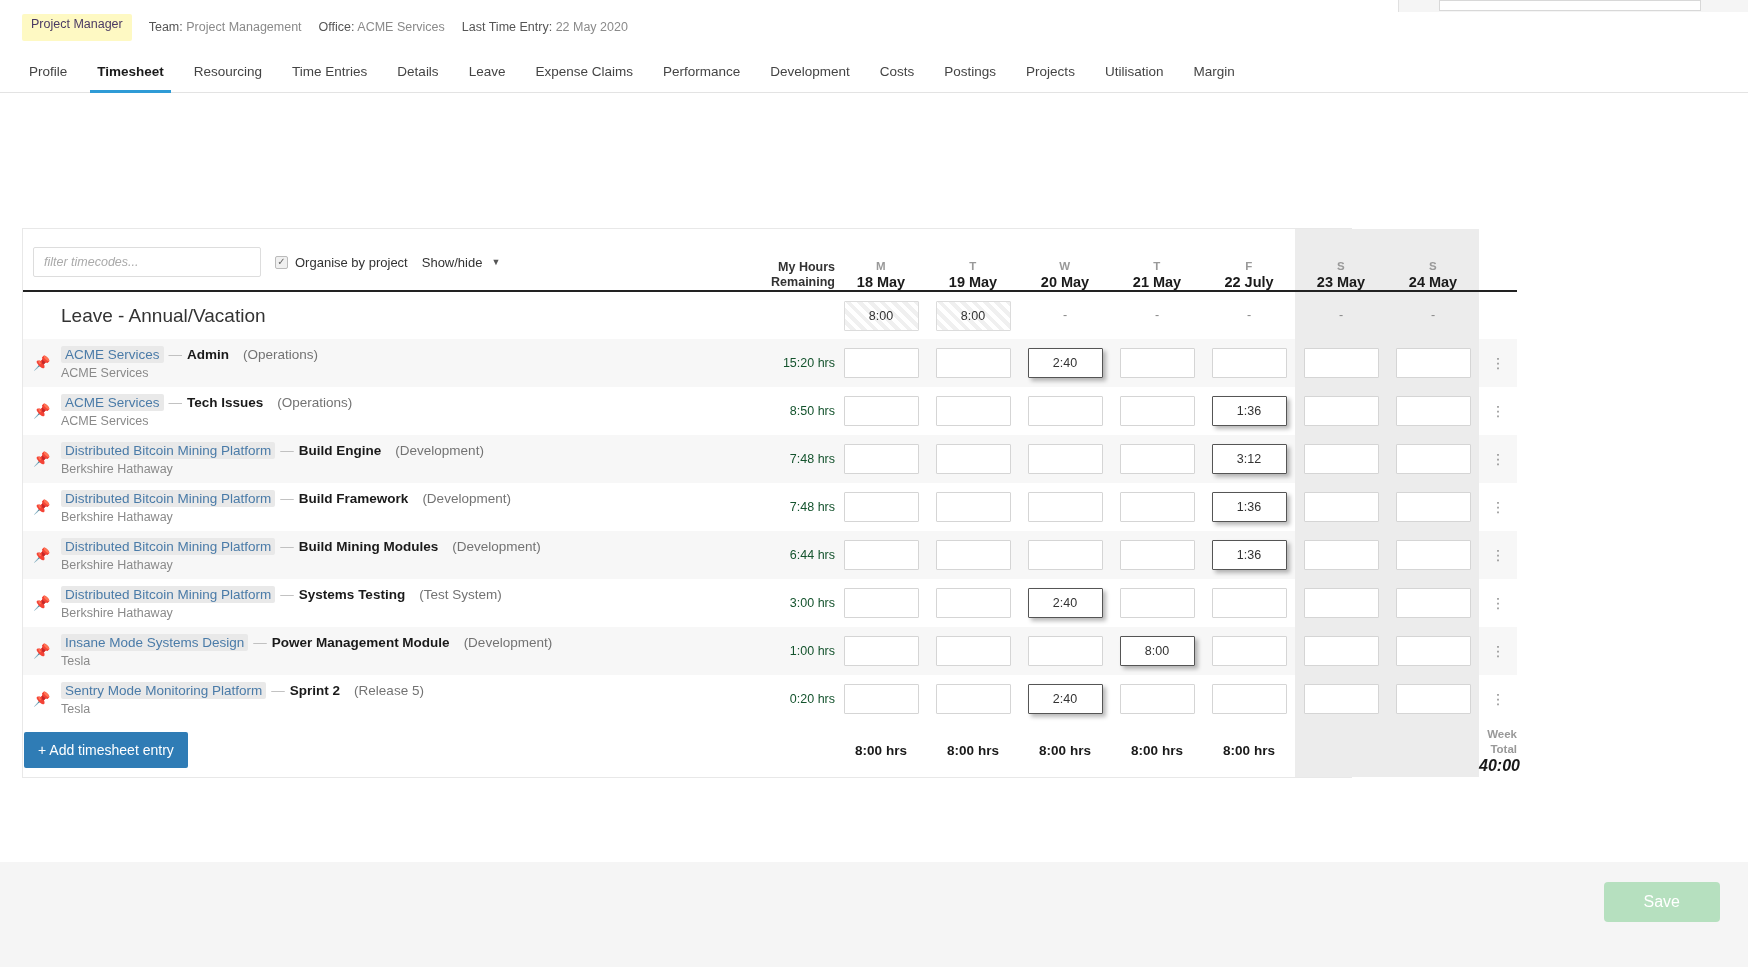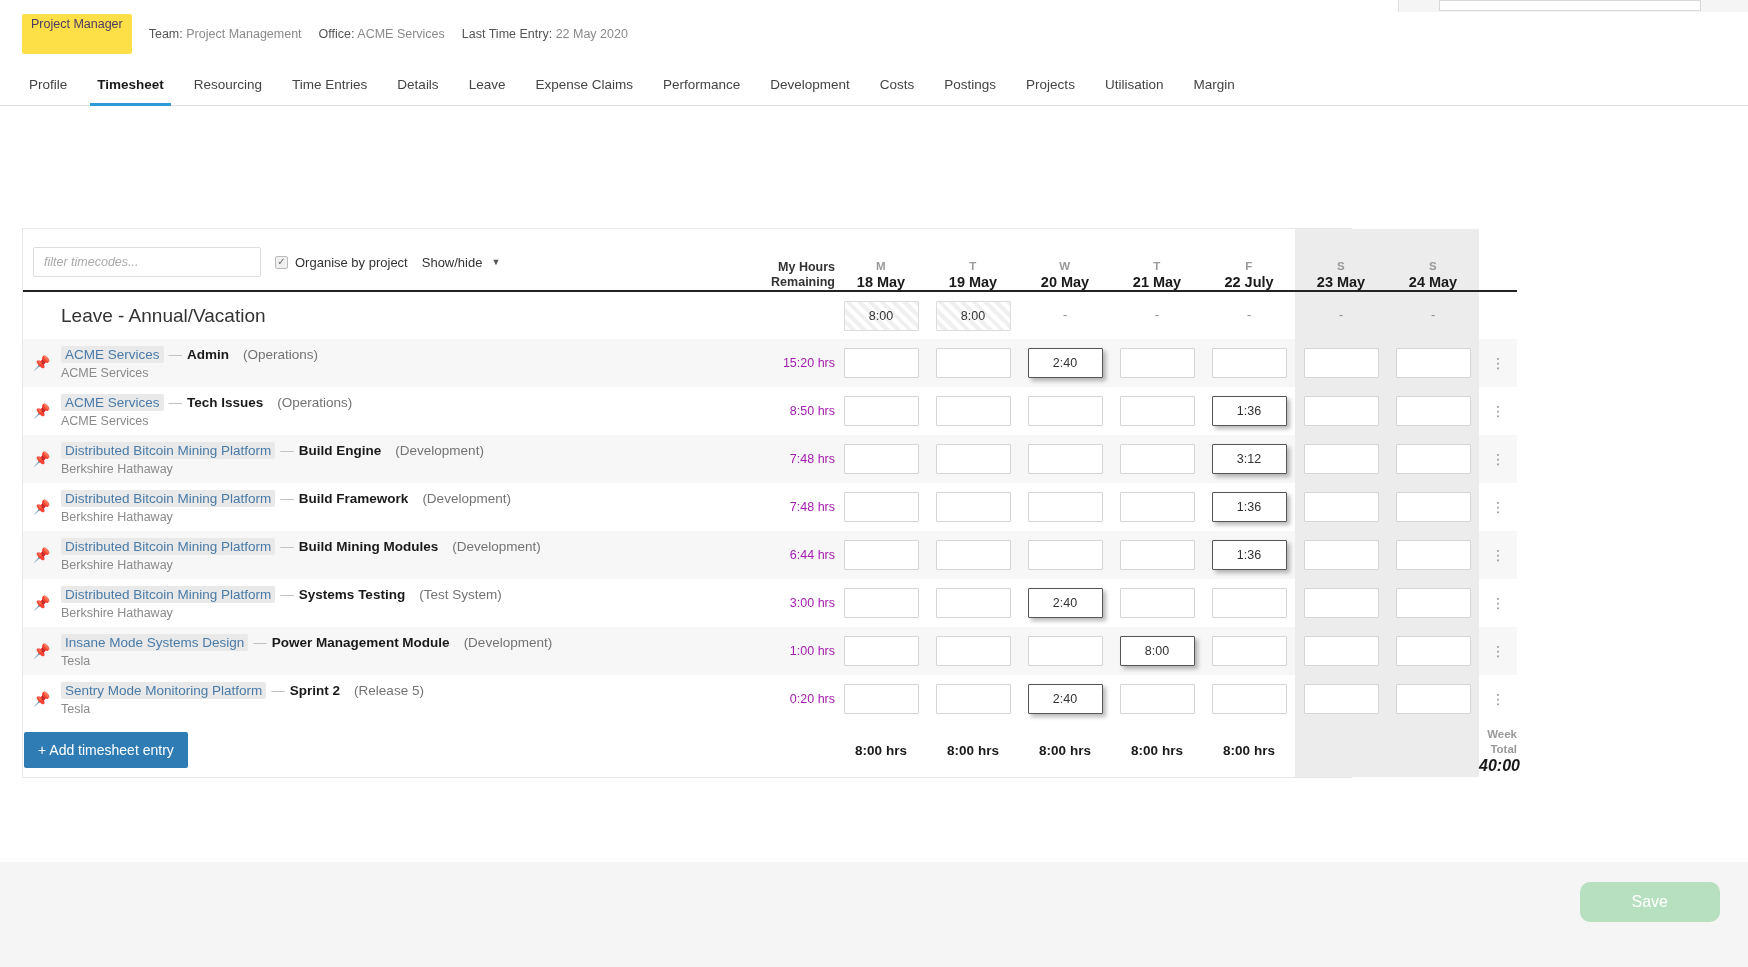--- a/index.html
+++ b/index.html
@@ -24,22 +24,22 @@
   }
 
   
   .header { padding: 6px 0 0 22px; }
   .person-name {
     font-size: 33px; font-weight: bold; color: #222;
     letter-spacing: -0.4px; line-height: 42px; margin: 0;
   }
   .meta-row { display: flex; align-items: center; gap: 17px; margin-top: 8px; }
   .role-badge {
-    background: #fde047; color: #4a3a63; font-size: 12.5px;
-    padding: 4px 9px 23px 9px; border-radius: 2px; line-height: 1;
+    background: #fef9c3; color: #4a3a63; font-size: 12.5px;
+    padding: 4px 9px 10px 9px; border-radius: 2px; line-height: 1;
   }
   .meta-item { font-size: 12.5px; color: #8a8a8a; }
   .meta-item b { color: #555; font-weight: normal; }
 
   
   .tabs {
     display: flex; align-items: flex-end; gap: 0;
     margin-top: 17px; padding-left: 14px;
     border-bottom: 1px solid #e3e3e3;
   }
@@ -131,21 +131,21 @@
   .lbl-line1 { font-size: 13.5px; line-height: 17px; white-space: nowrap; }
   .proj-chip {
     background: #e9e9e9; color: #4a7ba8; padding: 1px 4px; border-radius: 2px;
   }
   .dash { color: #bbb; margin: 0 5px; }
   .task { font-weight: bold; color: #1a1a1a; }
   .cat { color: #737373; margin-left: 14px; }
   .lbl-line2 { font-size: 12.5px; color: #8a8a8a; margin-top: 3px; }
   .leave-label { font-size: 19px; color: #333; font-weight: normal; padding-left: 38px; }
 
-  .remain { text-align: right; font-size: 12.5px; color: #a21caf; padding-right: 8px; }
+  .remain { text-align: right; font-size: 12.5px; color: #14532d; padding-right: 8px; }
 
   .cellwrap { display: flex; align-items: center; justify-content: center; }
   .tcell {
     width: 75px; height: 30px; border: 1px solid #d5d5d5; background: #fff;
     font-size: 12.5px; color: #333; text-align: center; line-height: 28px;
     border-radius: 1px;
   }
   .tcell.filled {
     border-color: #555; box-shadow: 3px 3px 4px rgba(0,0,0,.28);
   }
@@ -173,21 +173,21 @@
   .wk-total .t2 { font-size: 16px; color: #1a1a1a; font-weight: bold; margin-top: 1px; font-style: italic; }
 
   
   .footer-area {
     position: absolute; left: 0; top: 862px; width: 1748px; height: 105px;
     background: #f5f5f5;
   }
   .save-btn {
     position: absolute; right: 28px; top: 20px;
     background: #b6e0bf; color: #ffffff; font-size: 16px;
-    padding: 11px 52px; border: none; border-radius: 10px; cursor: pointer;
+    padding: 11px 40px; border: none; border-radius: 4px; cursor: pointer;
     font-family: "Liberation Sans", sans-serif;
   }
 </style>
 </head>
 <body>
 
 <div class="page">
 
   <div class="top-artifact">
     <div class="top-artifact-inner"></div>

